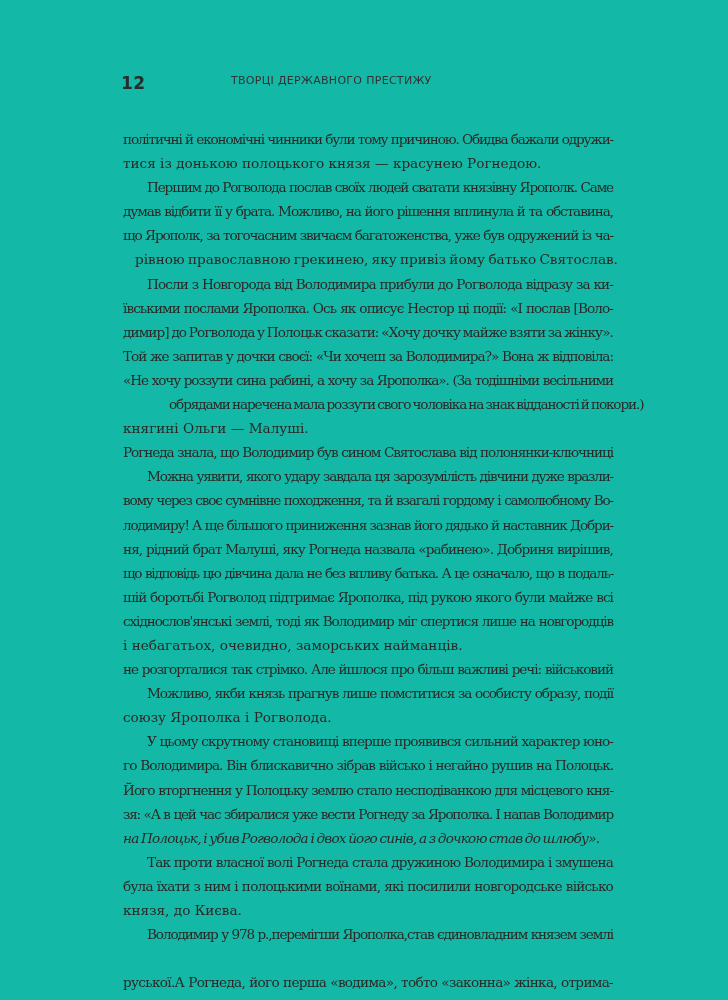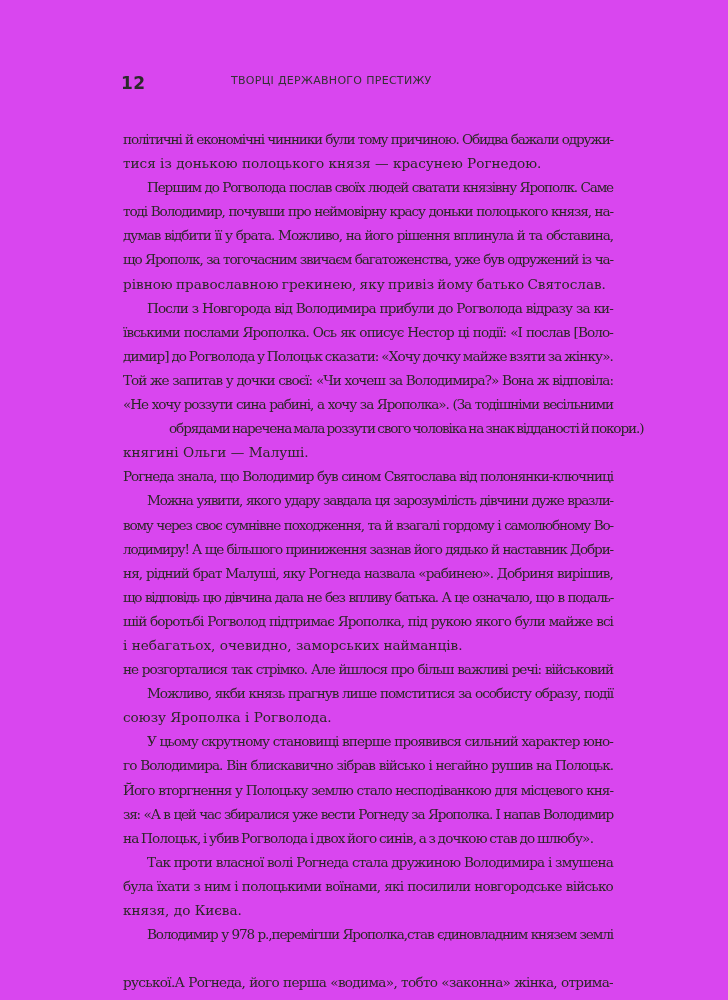--- a/index.html
+++ b/index.html
@@ -11,21 +11,21 @@
     width: 728px;
     height: 1000px;
     position: relative;
     overflow: hidden;
     color: #2b2826;
   }
   .page {
     position: absolute;
     left: 0; top: 0;
     width: 728px; height: 1000px;
-    background: #d946ef;
+    background: #14b8a6;
   }
   .running-head {
     position: absolute;
     top: 73px;
     left: 121px;
     width: 494px;
     height: 24px;
     font-family: "DejaVu Sans", sans-serif;
   }
   .page-number {
@@ -83,59 +83,59 @@
 
   <div class="body-text">
 
     <div>
       <span class="line" style="letter-spacing: -1.17px; word-spacing: -1px;">політичні й економічні чинники були тому причиною. Обидва бажали одружи-</span>
       <span class="line last">тися із донькою полоцького князя — красунею Рогнедою.</span>
     </div>
 
     <div>
       <span class="line indent" style="letter-spacing: -1.15px; word-spacing: -1px;">Першим до Рогволода послав своїх людей сватати князівну Ярополк. Саме</span>
-      <span class="line" style="letter-spacing: -1.1px; word-spacing: -1px;">тоді Володимир, почувши про неймовірну красу доньки полоцького князя, на-</span>
       <span class="line" style="letter-spacing: -1.07px; word-spacing: -1px;">думав відбити її у брата. Можливо, на його рішення вплинула й та обставина,</span>
       <span class="line" style="letter-spacing: -1.13px; word-spacing: -1px;">що Ярополк, за тогочасним звичаєм багатоженства, уже був одружений із ча-</span>
-      <span class="line last" style="letter-spacing: -0.02px; word-spacing: -1px;">рівною православною грекинею, яку привіз йому батько Святослав.</span>
+      <span class="line last" style="letter-spacing: -0.02px; word-spacing: -1px; margin-left: 12px;">рівною православною грекинею, яку привіз йому батько Святослав.</span>
     </div>
 
     <div>
       <span class="line indent" style="letter-spacing: -0.88px; word-spacing: -1px;">Посли з Новгорода від Володимира прибули до Рогволода відразу за ки-</span>
       <span class="line" style="letter-spacing: -0.92px; word-spacing: -1px;">ївськими послами Ярополка. Ось як описує Нестор ці події: «І послав [Воло-</span>
       <span class="line" style="letter-spacing: -0.89px; word-spacing: -1px;">димир] до Рогволода у Полоцьк сказати: «Хочу дочку майже взяти за жінку».</span>
       <span class="line" style="letter-spacing: -1.01px; word-spacing: -1px;">Той же запитав у дочки своєї: «Чи хочеш за Володимира?» Вона ж відповіла:</span>
       <span class="line" style="letter-spacing: -1.11px; word-spacing: -1px;">«Не хочу роззути сина рабині, а хочу за Ярополка». (За тодішніми весільними</span>
       <span class="line" style="letter-spacing: -1.12px; word-spacing: -1px; margin-left: 46px;">обрядами наречена мала роззути свого чоловіка на знак відданості й покори.)</span>
       <span class="line last">княгині Ольги — Малуші.</span>
       <span class="line" style="letter-spacing: -1.06px; word-spacing: -1px;">Рогнеда знала, що Володимир був сином Святослава від полонянки-ключниці</span>
     </div>
 
     <div>
       <span class="line indent" style="letter-spacing: -1.2px; word-spacing: -1px;">Можна уявити, якого удару завдала ця зарозумілість дівчини дуже вразли-</span>
       <span class="line" style="letter-spacing: -1.18px; word-spacing: -1px;">вому через своє сумнівне походження, та й взагалі гордому і самолюбному Во-</span>
       <span class="line" style="letter-spacing: -1.15px; word-spacing: -1px;">лодимиру! А ще більшого приниження зазнав його дядько й наставник Добри-</span>
       <span class="line" style="letter-spacing: -0.92px; word-spacing: -1px;">ня, рідний брат Малуші, яку Рогнеда назвала «рабинею». Добриня вирішив,</span>
       <span class="line" style="letter-spacing: -1.27px; word-spacing: -1px;">що відповідь цю дівчина дала не без впливу батька. А це означало, що в подаль-</span>
       <span class="line" style="letter-spacing: -0.93px; word-spacing: -1px;">шій боротьбі Рогволод підтримає Ярополка, під рукою якого були майже всі</span>
+      <span class="line" style="letter-spacing: -1.08px; word-spacing: -1px;">східнослов'янські землі, тоді як Володимир міг спертися лише на новгородців</span>
       <span class="line last">і небагатьох, очевидно, заморських найманців.</span>
     </div>
 
     <div>
       <span class="line" style="letter-spacing: -1.05px; word-spacing: -1px;">не розгорталися так стрімко. Але йшлося про більш важливі речі: військовий</span>
       <span class="line indent" style="letter-spacing: -1.05px; word-spacing: -1px;">Можливо, якби князь прагнув лише помститися за особисту образу, події</span>
       <span class="line last">союзу Ярополка і Рогволода.</span>
     </div>
 
     <div>
       <span class="line indent" style="letter-spacing: -0.93px; word-spacing: -1px;">У цьому скрутному становищі вперше проявився сильний характер юно-</span>
       <span class="line" style="letter-spacing: -0.99px; word-spacing: -1px;">го Володимира. Він блискавично зібрав військо і негайно рушив на Полоцьк.</span>
       <span class="line" style="letter-spacing: -0.97px; word-spacing: -1px;">Його вторгнення у Полоцьку землю стало несподіванкою для місцевого кня-</span>
       <span class="line" style="letter-spacing: -1.19px; word-spacing: -1px;">зя: «А в цей час збиралися уже вести Рогнеду за Ярополка. І напав Володимир</span>
-      <span class="line last" style="letter-spacing: -0.81px; word-spacing: -1px;">на Полоцьк, і убив Рогволода і двох його синів, а з дочкою став до шлюбу».</span>
+      <span class="line last" style="letter-spacing: -0.81px; word-spacing: -1px; font-style: italic;">на Полоцьк, і убив Рогволода і двох його синів, а з дочкою став до шлюбу».</span>
     </div>
 
     <div>
       <span class="line indent" style="letter-spacing: -0.85px; word-spacing: -1px;">Так проти власної волі Рогнеда стала дружиною Володимира і змушена</span>
       <span class="line" style="letter-spacing: -0.79px; word-spacing: -1px;">була їхати з ним і полоцькими воїнами, які посилили новгородське військо</span>
       <span class="line last">князя, до Києва.</span>
     </div>
 
     <div>
       <span class="line indent" style="letter-spacing: -1.12px; word-spacing: -1px;">Володимир у 978 р.,перемігши Ярополка,став єдиновладним князем землі</span>

